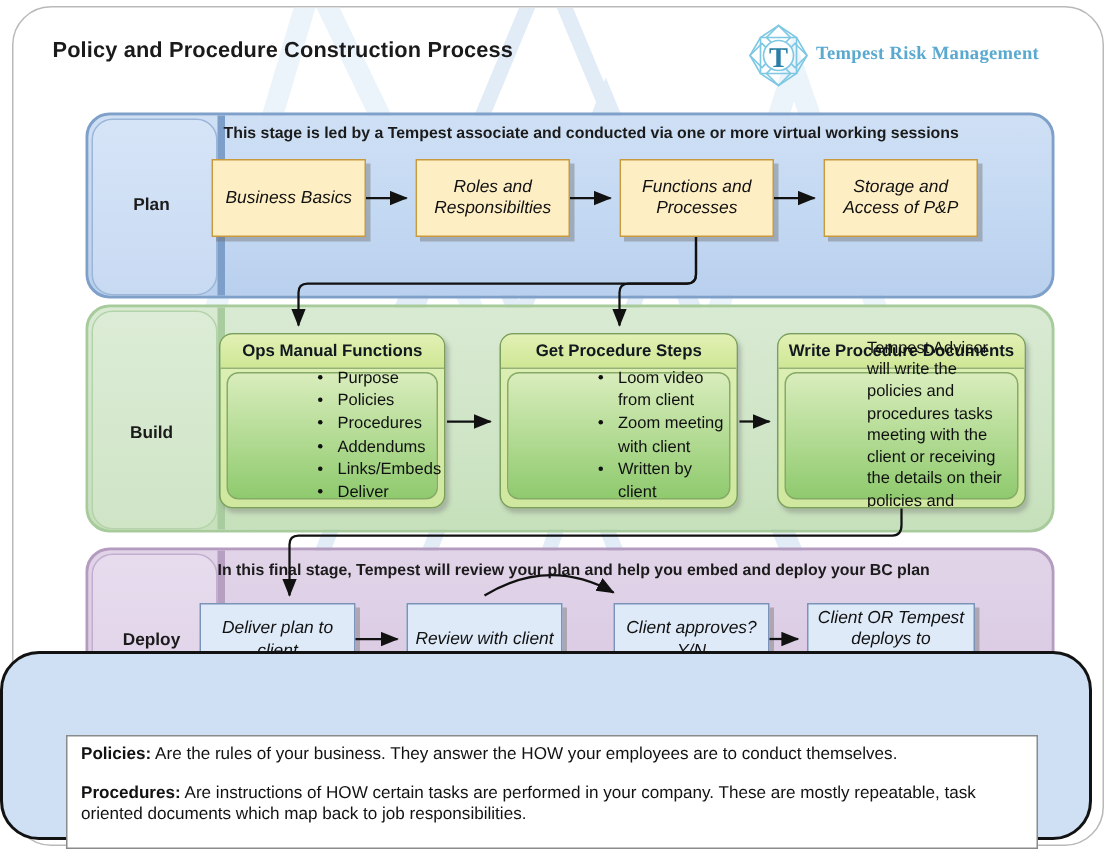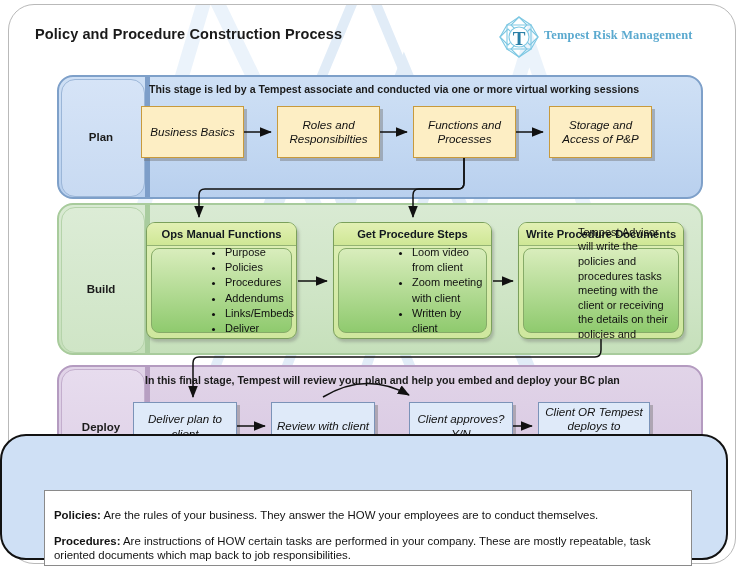--- a/index.html
+++ b/index.html
@@ -147,21 +147,21 @@
 
   
   #legend-backdrop{
     position:absolute;left:0px;top:434px;width:728px;height:126px;
     background:#cfe0f5;border:2px solid #121212;
     border-radius:26px;box-sizing:border-box;
   }
   #legend{
     position:absolute;left:44px;top:490px;width:648px;height:76px;
     background:#ffffff;border:1px solid #8a8a8a;box-sizing:border-box;
-    padding:17px 9px 6px 9px;
+    padding:5px 9px 6px 9px;
     font-size:11.4px;color:#121212;line-height:1.28;
   }
   #legend p{margin:0 0 11px 0;}
   #legend p:last-child{margin-bottom:0;}
   #legend b{font-weight:bold;}
 </style>
 </head>
 <body>
 
 <div id="page-card">

